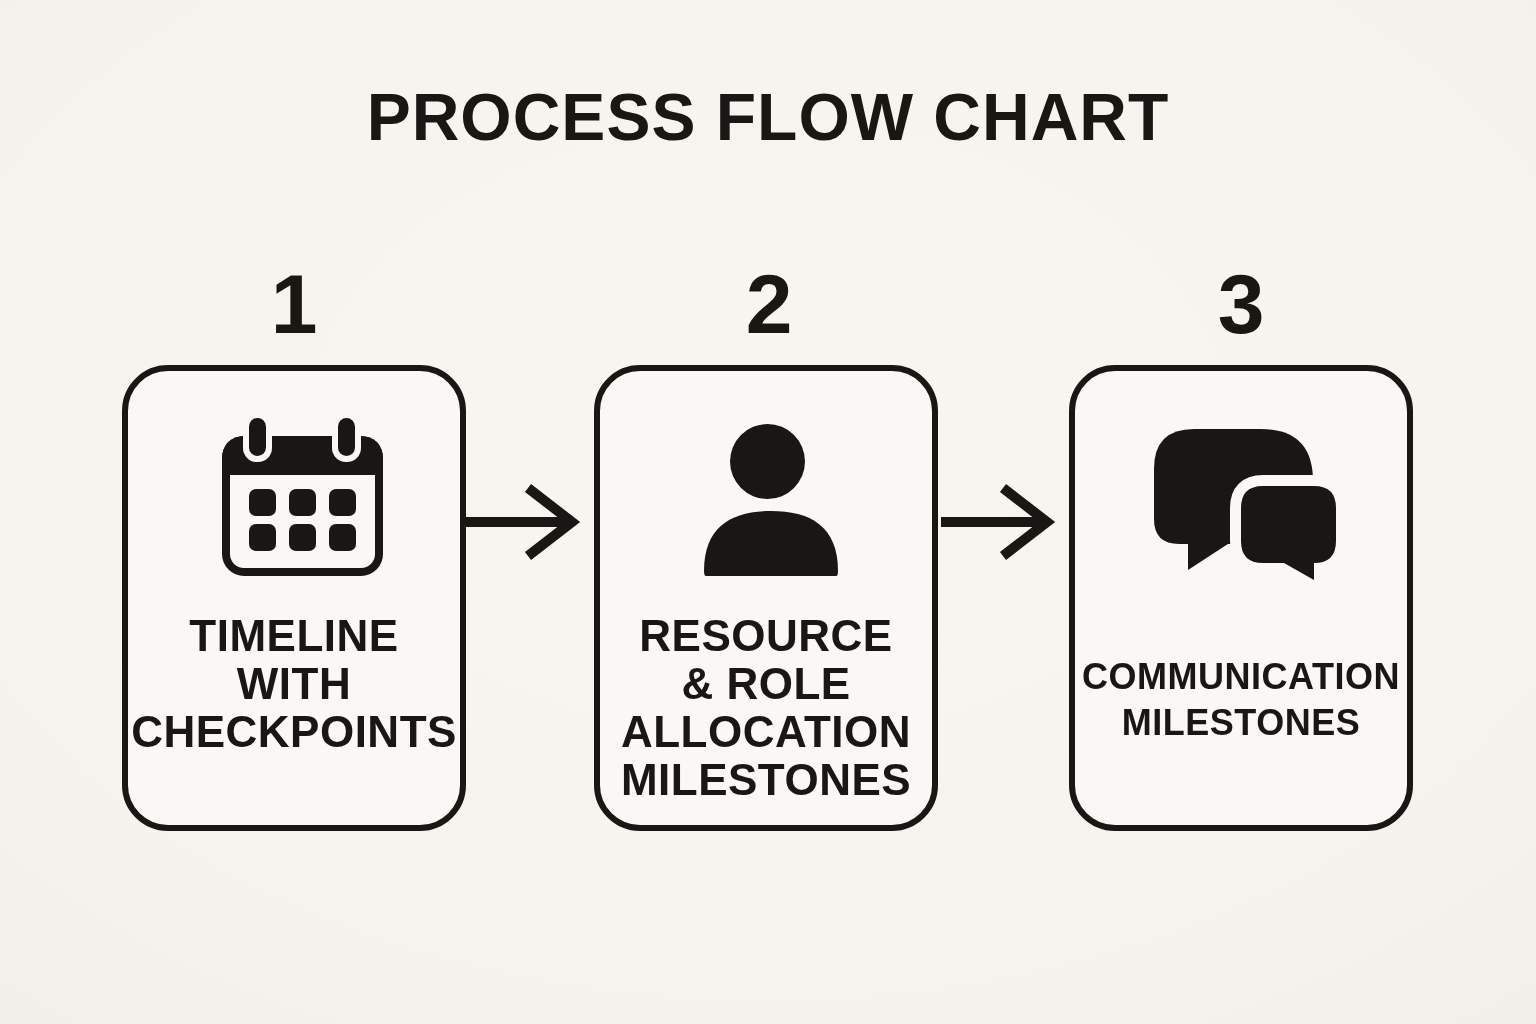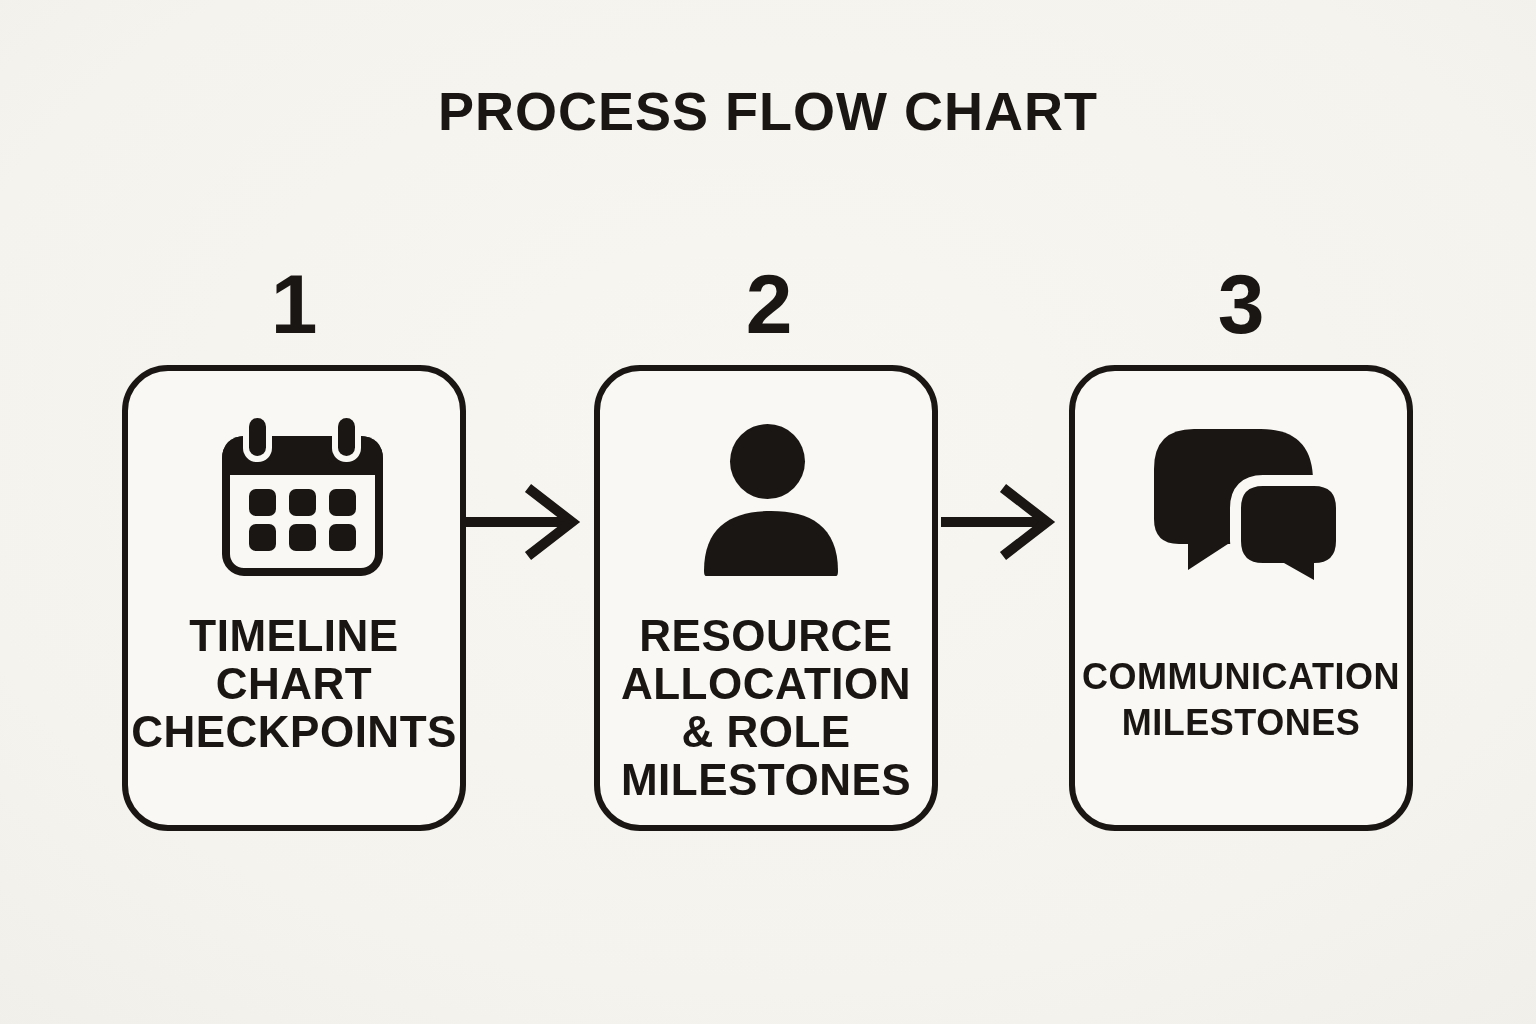--- a/index.html
+++ b/index.html
@@ -14,21 +14,21 @@
     background:var(--bg);
     overflow:hidden;
   }
   .canvas{
     position:relative;width:1536px;height:1024px;
     background:radial-gradient(ellipse 1200px 800px at 50% 42%, #f8f6f1 0%, var(--bg) 70%, #f1efe9 100%);
     color:var(--ink);
   }
   .title{
     position:absolute;top:84px;left:0;width:1536px;
-    text-align:center;font-size:54px;font-weight:bold;
+    text-align:center;font-size:66px;font-weight:bold;
     letter-spacing:1px;line-height:1;color:var(--ink);
   }
   .step-number{
     position:absolute;top:262px;height:90px;
     text-align:center;font-size:84px;font-weight:bold;line-height:1;
     color:var(--ink);
   }
   .num-1{left:122px;width:344px;}
   .num-2{left:597px;width:344px;}
   .num-3{left:1069px;width:344px;}
@@ -86,39 +86,39 @@
 
       <rect class="f-ink" x="27" y="71" width="27" height="27" rx="7"></rect>
       <rect class="f-ink" x="67" y="71" width="27" height="27" rx="7"></rect>
       <rect class="f-ink" x="107" y="71" width="27" height="27" rx="7"></rect>
       <rect class="f-ink" x="27" y="106" width="27" height="27" rx="7"></rect>
       <rect class="f-ink" x="67" y="106" width="27" height="27" rx="7"></rect>
       <rect class="f-ink" x="107" y="106" width="27" height="27" rx="7"></rect>
     </svg>
     <div class="label label-lg">
       <div>TIMELINE</div>
-      <div>CHART</div>
+      <div>WITH</div>
       <div>CHECKPOINTS</div>
     </div>
   </div>
 
   <svg class="arrow arrow-1" width="116" height="84" viewBox="0 0 116 84">
     <path class="s-ink" d="M0 42 H100" stroke-width="10" fill="none"></path>
     <path class="s-ink" d="M62 8 L106 42 L62 76" stroke-width="10" fill="none" stroke-linejoin="miter"></path>
   </svg>
 
   <div class="card card-2">
     <svg class="icon icon-person" width="142" height="152" viewBox="0 0 142 152">
       <circle class="f-ink" cx="67.5" cy="37.5" r="37.5"></circle>
       <path class="f-ink" d="M6 152 Q4 152 4 147 C4 102 32 87 71 87 C110 87 138 102 138 147 Q138 152 136 152 Z"></path>
     </svg>
     <div class="label label-lg">
       <div>RESOURCE</div>
+      <div>&amp; ROLE</div>
       <div>ALLOCATION</div>
-      <div>&amp; ROLE</div>
       <div>MILESTONES</div>
     </div>
   </div>
 
   <svg class="arrow arrow-2" width="116" height="84" viewBox="0 0 116 84">
     <path class="s-ink" d="M0 42 H100" stroke-width="10" fill="none"></path>
     <path class="s-ink" d="M62 8 L106 42 L62 76" stroke-width="10" fill="none" stroke-linejoin="miter"></path>
   </svg>
 
   <div class="card card-3">

